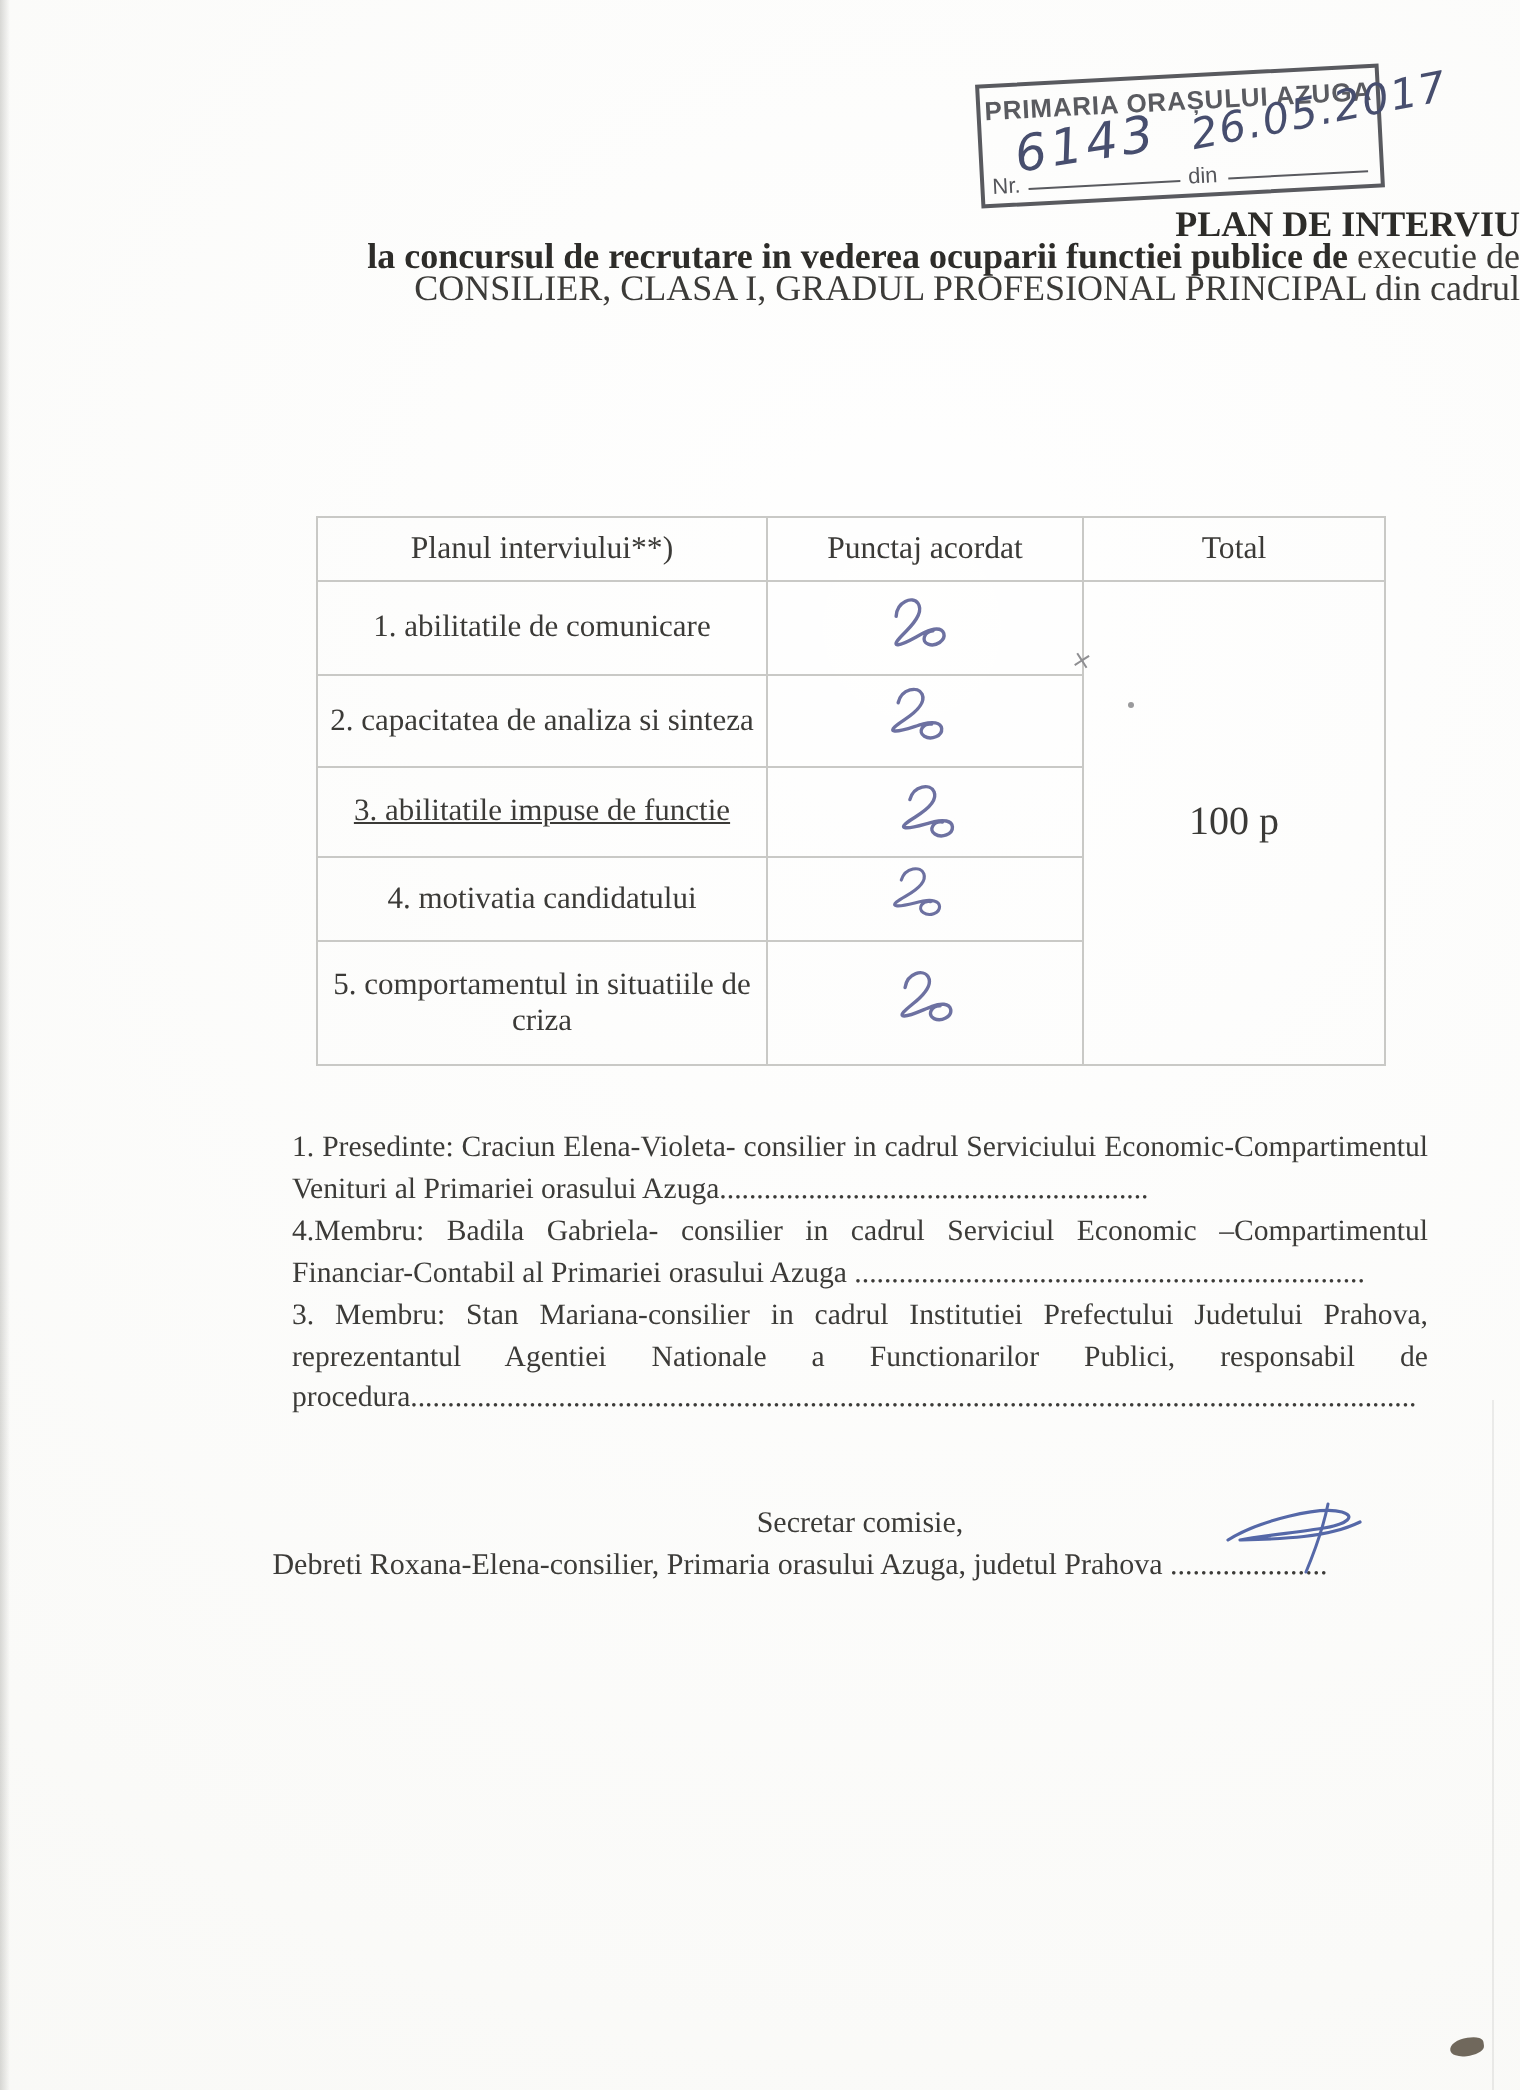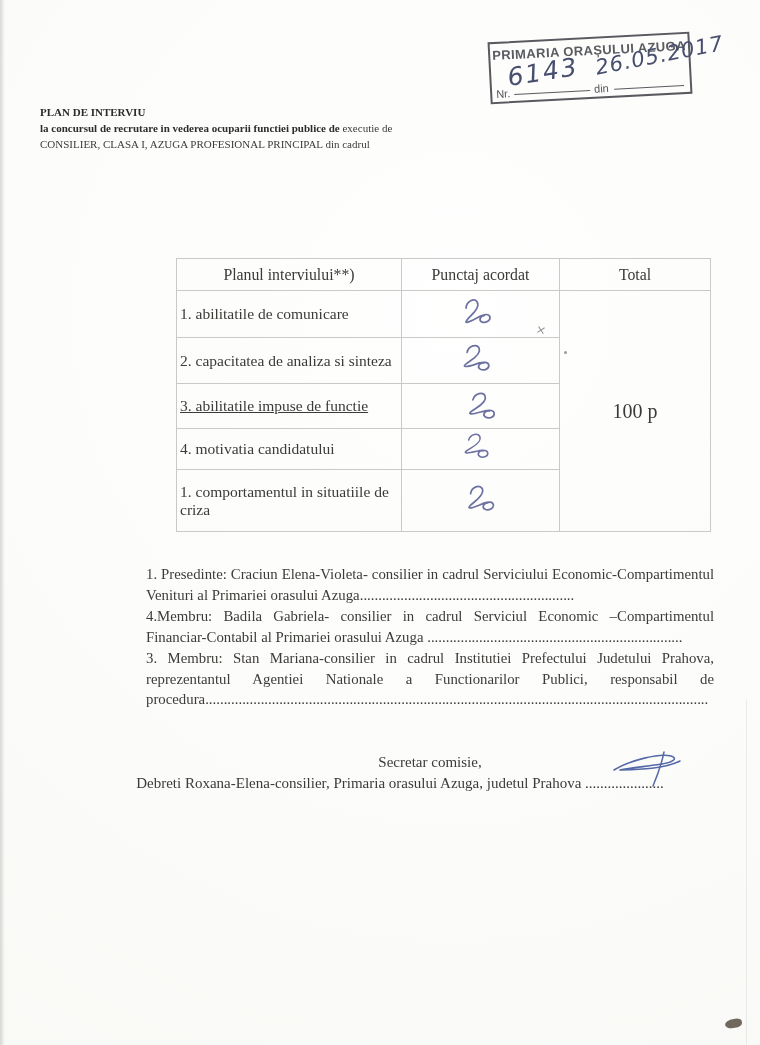--- a/index.html
+++ b/index.html
@@ -59,46 +59,46 @@
     transform:rotate(-6deg);
   }
   .stamp-date-value{
     position:absolute;left:104px;top:8px;font-size:21px;letter-spacing:1px;
     transform:rotate(-8deg);white-space:nowrap;
   }
 
   
   .title-block{
     position:absolute;left:40px;top:104px;width:720px;
-    text-align:left;font-size:11px;line-height:16.2px;color:#33322f;
+    text-align:right;font-size:18px;line-height:16.2px;color:#33322f;
   }
   .title-block .b{font-weight:bold;color:#2d2c29;}
   .title-block .n{font-weight:normal;color:#3c3b38;}
 
   
   .score-table{
-    position:absolute;left:176px;top:258px;
+    position:absolute;left:158px;top:258px;
     border-collapse:collapse;table-layout:fixed;
     font-size:15.5px;color:#3b3a37;
   }
   .score-table td,.score-table th{
     border:1px solid #c9c9c6;font-weight:normal;
     padding:0 3px;background:transparent;
   }
   .col-plan{width:225px;}
   .col-score{width:158px;}
   .col-total{width:151px;}
   .score-table th{text-align:center;font-size:15.8px;}
   .row-h{height:32px;}
   .row-1{height:47px;}
   .row-2{height:46px;}
   .row-3{height:45px;text-decoration:underline;}
   .row-4{height:34px;}
   .row-5{height:62px;}
-  .cell-criterion{text-align:left;vertical-align:middle;}
+  .cell-criterion{text-align:center;vertical-align:middle;}
   .cell-score{text-align:center;vertical-align:middle;position:relative;}
   .cell-total{text-align:center;vertical-align:middle;font-size:20px;}
   .hw20{display:inline-block;}
   .hw20 svg{display:block;}
 
   
   .pen-x{
     position:absolute;left:536px;top:323px;
     font-family:"DejaVu Sans",sans-serif;font-size:12px;color:#8f8f92;
     transform:rotate(12deg);
@@ -155,21 +155,21 @@
     <span class="stamp-line1"></span>
     <span class="stamp-din-label">din</span>
     <span class="stamp-line2"></span>
     <span class="hw stamp-nr-value">6143</span>
     <span class="hw stamp-date-value">26.05.2017</span>
   </div>
 
   <div class="title-block">
     <div class="b">PLAN DE INTERVIU</div>
     <div><span class="b">la concursul de recrutare in vederea ocuparii functiei publice de</span><span class="n"> executie de</span></div>
-    <div class="n">CONSILIER, CLASA I, AZUGA PROFESIONAL PRINCIPAL din cadrul</div>
+    <div class="n">CONSILIER, CLASA I, GRADUL PROFESIONAL PRINCIPAL din cadrul</div>
   </div>
 
   <table class="score-table">
     <colgroup>
       <col class="col-plan">
         <col class="col-score">
         <col class="col-total">
     </colgroup>
     <tbody>
         <tr class="row-h">
@@ -204,21 +204,21 @@
     </tr>
     <tr class="row-4">
       <td class="cell-criterion">4. motivatia candidatului</td>
       <td class="cell-score">
         <span class="hw20" style="transform:rotate(11deg) scale(0.92)" aria-label="20"><svg width="52" height="36">
                 <use href="#hw20"></use>
               </svg></span>
       </td>
     </tr>
     <tr class="row-5">
-      <td class="cell-criterion">1. comportamentul in situatiile de criza</td>
+      <td class="cell-criterion">5. comportamentul in situatiile de criza</td>
       <td class="cell-score">
         <span class="hw20" style="transform:rotate(2deg) translate(4px,0)" aria-label="20"><svg width="52" height="36">
                 <use href="#hw20"></use>
               </svg></span>
       </td>
     </tr>
   </tbody>
     </table>
 
   <span class="pen-x">×</span>

